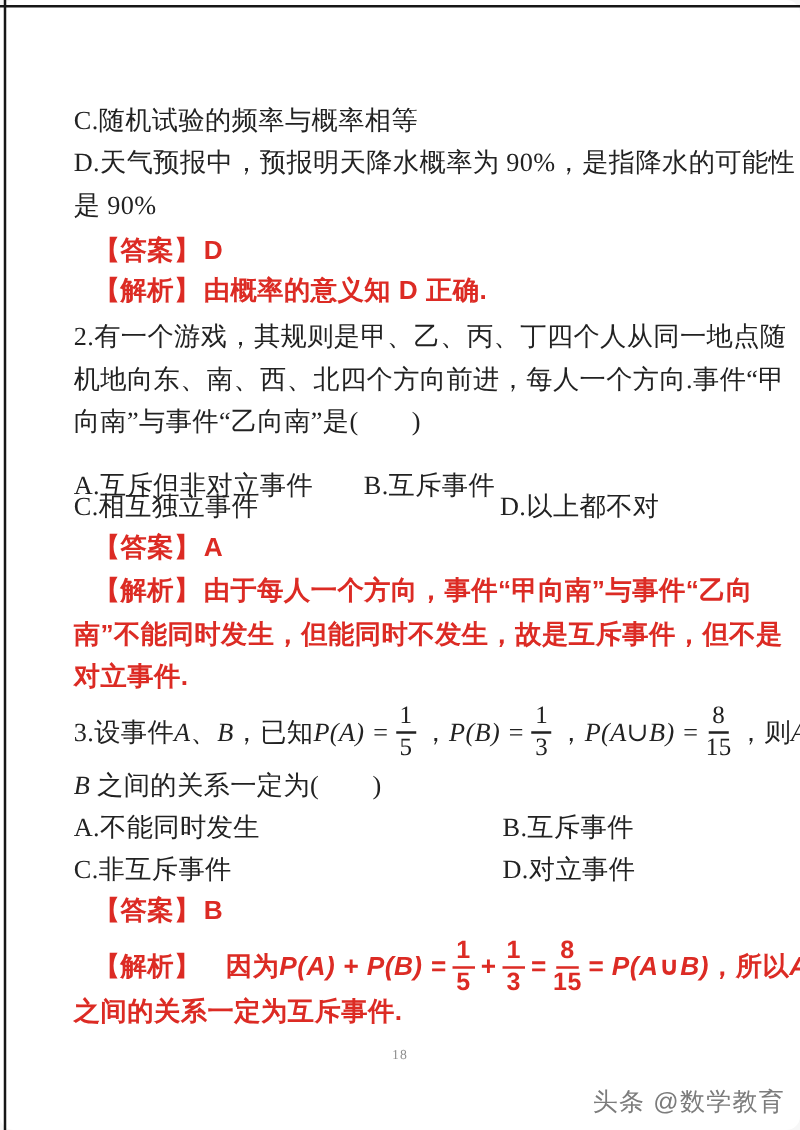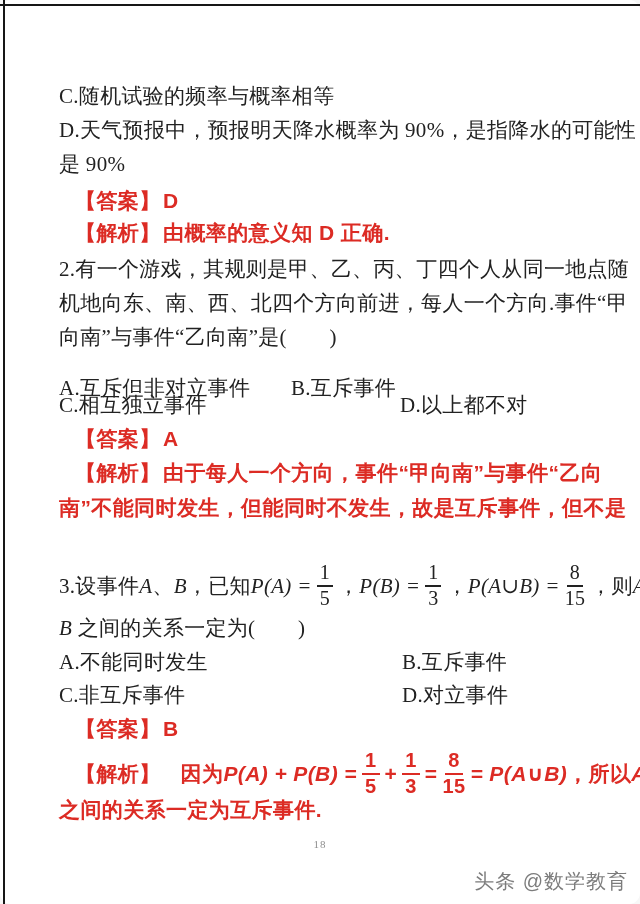--- a/index.html
+++ b/index.html
@@ -79,20 +79,21 @@
 
   <div class="line red" style="top:426px">
     <span class="lbl">【答案】</span>
     <span class="after-label">A</span>
   </div>
   <div class="line red" style="top:460px">
     <span class="lbl">【解析】</span>
     <span class="after-label">由于每人一个方向，事件“甲向南”与事件“乙向</span>
   </div>
   <div class="line red" style="top:495px">南”不能同时发生，但能同时不发生，故是互斥事件，但不是</div>
+  <div class="line red" style="top:529px">对立事件.</div>
 
   <div class="line mathline" style="top:562px">
     <span>3.设事件 </span>
       <span class="it">A</span>
       <span>、</span>
       <span class="it">B</span>
       <span>，已知 </span>
       <span class="it">P(A) =</span>
     <span class="frac">
         <span class="num">1</span>

